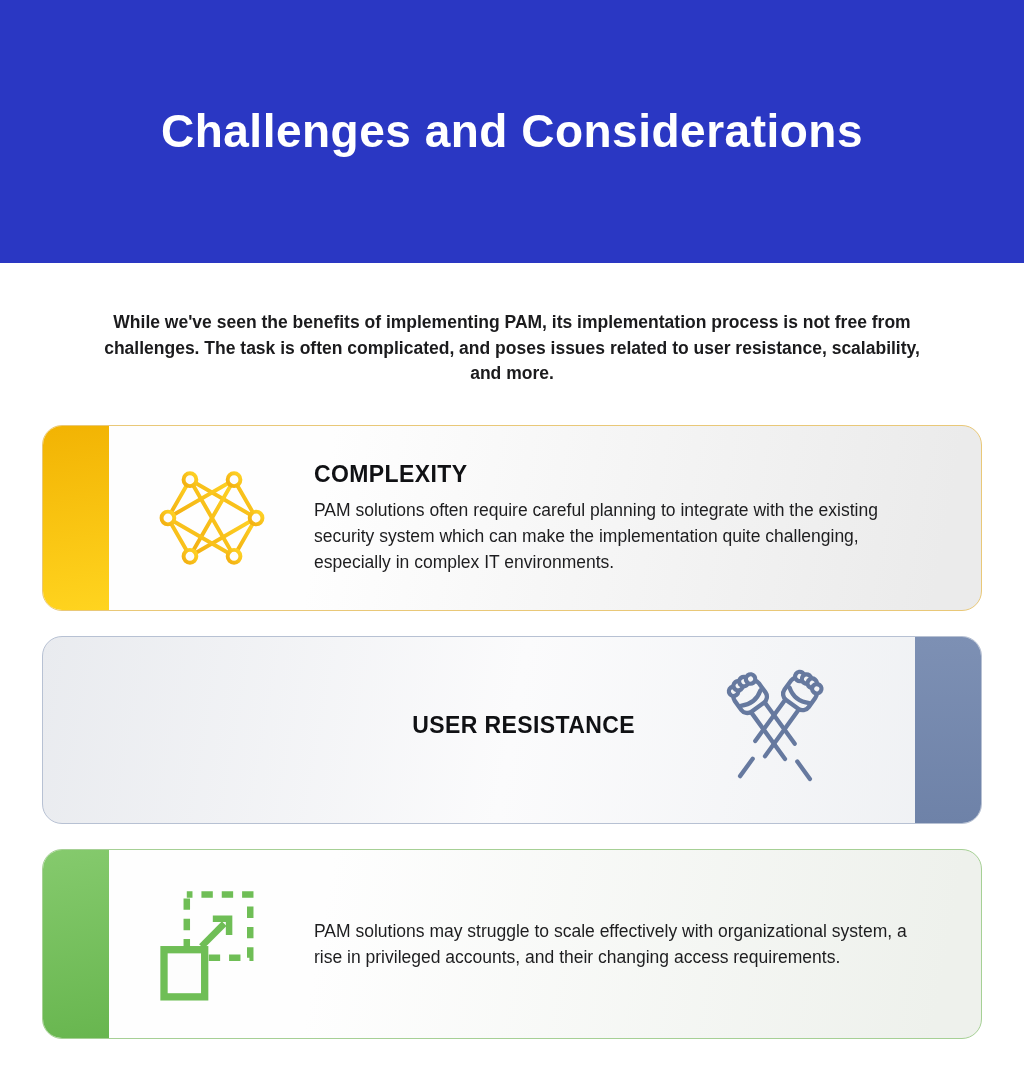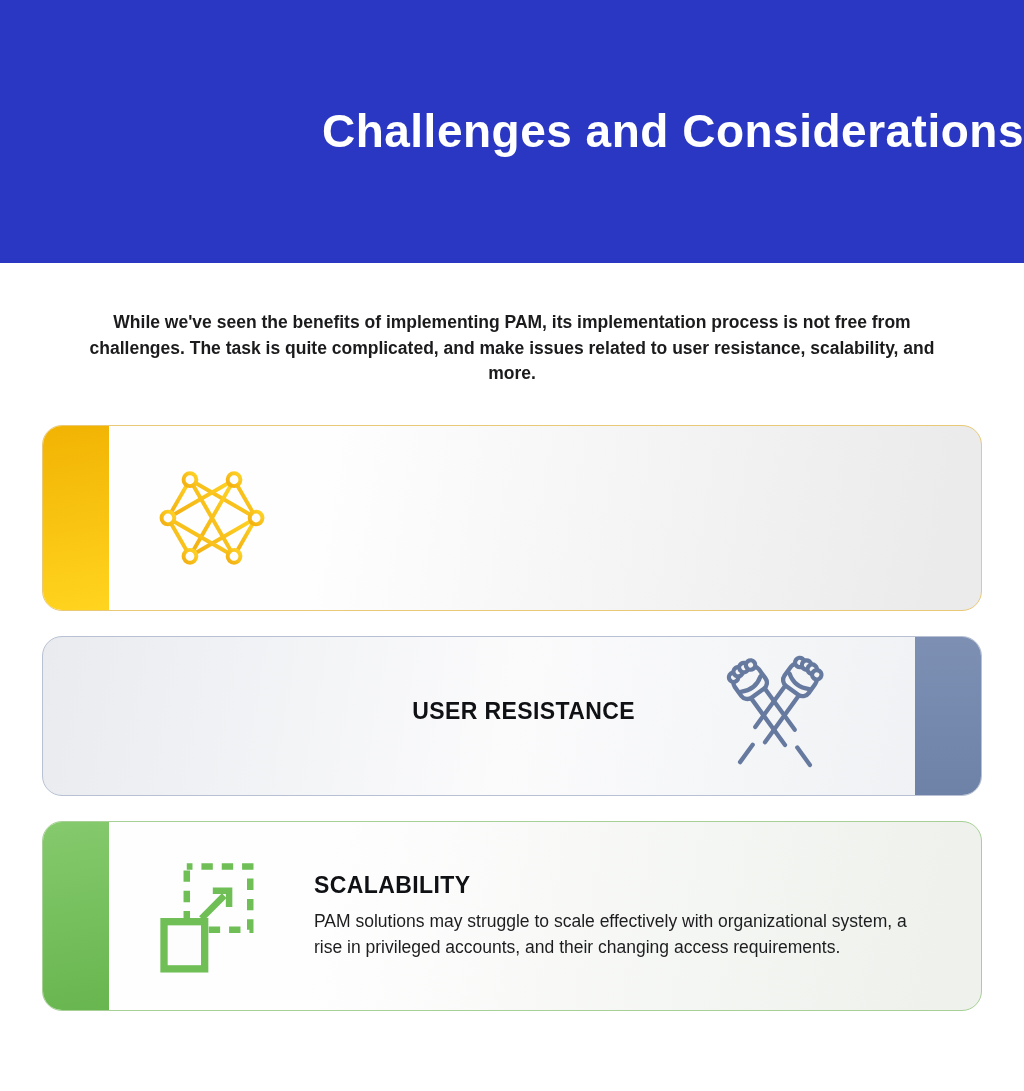--- a/index.html
+++ b/index.html
@@ -17,21 +17,21 @@
     position: relative;
   }
 
   
   .header {
     width: 100%;
     height: 263px;
     background: #2A37C3;
     display: flex;
     flex-direction: column;
-    align-items: flex-end;
+    align-items: center;
     justify-content: center;
   }
   .header .title-line {
     display: block;
     color: #ffffff;
     font-size: 46px;
     font-weight: 800;
     line-height: 63px;
     letter-spacing: 0.5px;
     text-align: center;
@@ -61,21 +61,21 @@
     box-sizing: border-box;
   }
   .card + .card { margin-top: 25px; }
 
   .card.complexity {
     height: 186px;
     border: 1.5px solid #E9C878;
     background: linear-gradient(100deg, #fefefe 30%, #ebebeb 95%);
   }
   .card.resistance {
-    height: 160px;
+    height: 188px;
     border: 1.5px solid #B7C1D3;
     background: linear-gradient(100deg, #e9ebef 0%, #fbfbfc 50%, #eef0f3 100%);
   }
   .card.scalability {
     height: 190px;
     border: 1.5px solid #A6D095;
     background: linear-gradient(100deg, #fefefe 30%, #eef1ec 95%);
   }
 
   .accent {
@@ -125,21 +125,21 @@
 </style>
 </head>
 <body>
 
 <div class="page">
 
   <div class="header">
     <span class="title-line">Challenges and Considerations</span>
   </div>
 
-  <p class="intro">While we've seen the benefits of implementing PAM, its implementation process is not free from challenges. The task is quite complicated, and make issues related to user resistance, scalability, and more.</p>
+  <p class="intro">While we've seen the benefits of implementing PAM, its implementation process is not free from challenges. The task is often complicated, and poses issues related to user resistance, scalability, and more.</p>
 
   <div class="cards">
 
     <div class="card complexity">
       <div class="accent yellow"></div>
       <div class="icon-box">
         <span>
           <svg width="116" height="116" viewBox="0 0 100 100" fill="none">
             <defs>
               <linearGradient id="gold" x1="0" y1="1" x2="1" y2="0">
@@ -168,20 +168,24 @@
               <circle cx="88" cy="50" r="5.5"></circle>
                 <circle cx="69" cy="17" r="5.5"></circle>
               <circle cx="31" cy="17" r="5.5"></circle>
                 <circle cx="12" cy="50" r="5.5"></circle>
               <circle cx="31" cy="83" r="5.5"></circle>
                 <circle cx="69" cy="83" r="5.5"></circle>
             </g>
           </svg>
         </span>
       </div>
+      <div class="text-col">
+        <h2 class="card-title">COMPLEXITY</h2>
+        <p class="card-body">PAM solutions often require careful planning to integrate with the existing security system which can make the implementation quite challenging, especially in complex IT environments.</p>
+      </div>
     </div>
 
     <div class="card resistance">
       <div class="text-col right">
         <h2 class="card-title">USER RESISTANCE</h2>
       </div>
       <div class="icon-box wide">
         <span>
           <svg width="140" height="140" viewBox="0 0 150 150" fill="none">
             <g stroke="#66799F" stroke-width="4.6" stroke-linecap="round" stroke-linejoin="round">
@@ -224,19 +228,18 @@
             <g stroke="#6FBE56">
               <rect x="44" y="14" width="78" height="78" stroke-width="8" stroke-dasharray="14 11" stroke-dashoffset="7"></rect>
               <line x1="62" y1="78" x2="90" y2="50" stroke-width="8"></line>
               <path d="M 76 44 L 96 44 L 96 64" stroke-width="8"></path>
               <rect x="16" y="82" width="50" height="58" stroke-width="9" fill="#fdfdfd"></rect>
             </g>
           </svg>
         </span>
       </div>
       <div class="text-col">
-        <h2 class="card-title">SCALABILITY</h2>
         <p class="card-body">PAM solutions may struggle to scale effectively with organizational system, a rise in privileged accounts, and their changing access requirements.</p>
       </div>
     </div>
 
   </div>
 </div>
 
 </body></html>

